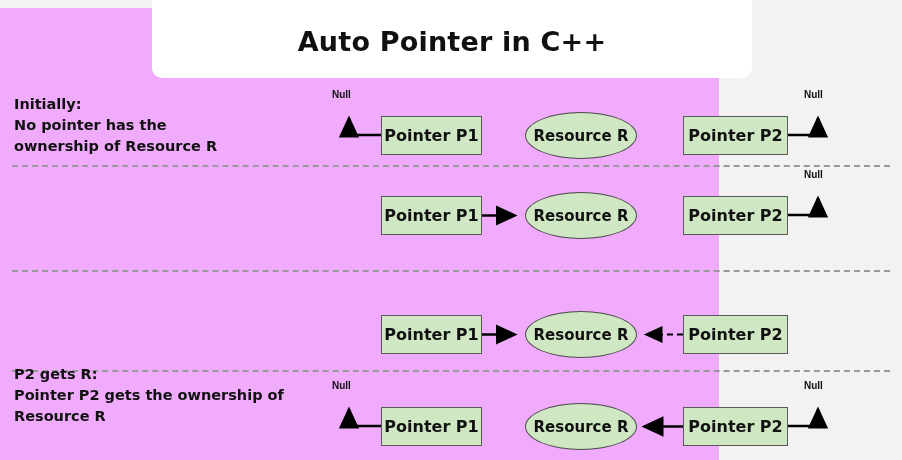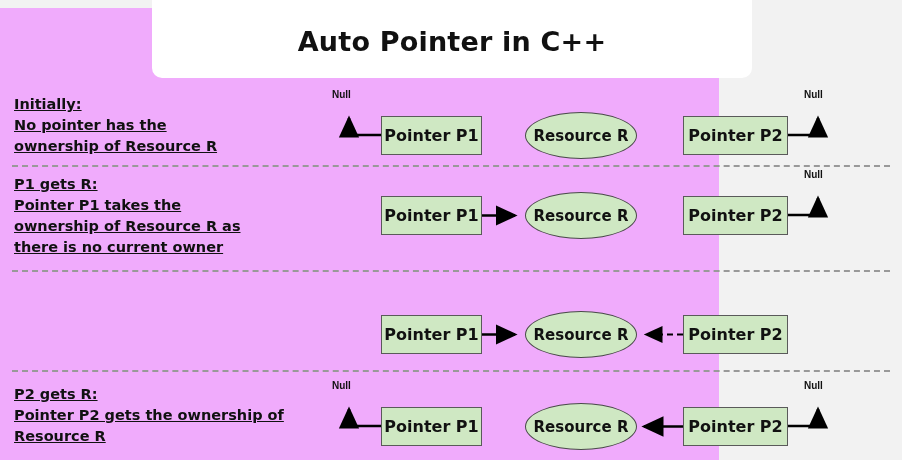--- a/index.html
+++ b/index.html
@@ -57,21 +57,20 @@
   .desc {
     position: absolute;
     left: 14px;
     color: #111111;
     font-family: "DejaVu Sans", sans-serif;
     font-size: 14.5px;
     font-weight: 700;
     line-height: 21px;
     width: 310px;
     white-space: pre-line;
-    text-decoration: underline;
   }
 
   
   .pbox {
     position: absolute;
     background: #cfe8c3;
     border: 1.5px solid #5a5a5a;
     box-sizing: border-box;
     display: flex;
     align-items: center;
@@ -136,24 +135,20 @@
   <div class="pbox" style="left:381px; top:108px; width:101px; height:39px">Pointer P1</div>
 
   <div class="rbox" style="left:525px; top:104px; width:112px; height:47px">Resource R</div>
 
   <div class="pbox" style="left:683px; top:108px; width:105px; height:39px">Pointer P2</div>
   <div class="nulllabel" style="left:804px; top:81px">Null</div>
   <svg class="arrow-svg" style="left:785px; top:100px" width="50" height="46">
     <path d="M3,27 L33,27 L33,10" stroke="#000" stroke-width="2.6" fill="none" marker-end="url(#ah1)"></path>
   </svg>
 
-  <div class="desc" style="top:166px">P1 gets R:
-Pointer P1 takes the
-ownership of Resource R as
-there is no current owner</div>
 
   <div class="pbox" style="left:381px; top:188px; width:101px; height:39px">Pointer P1</div>
   <svg class="arrow-svg" style="left:482px; top:188px" width="46" height="39">
     <path d="M0,19.5 L33,19.5" stroke="#000" stroke-width="2.6" fill="none" marker-end="url(#ah1)"></path>
   </svg>
   <div class="rbox" style="left:525px; top:184px; width:112px; height:47px">Resource R</div>
 
   <div class="pbox" style="left:683px; top:188px; width:105px; height:39px">Pointer P2</div>
   <div class="nulllabel" style="left:804px; top:161px">Null</div>
   <svg class="arrow-svg" style="left:785px; top:180px" width="50" height="46">
@@ -170,21 +165,21 @@
   <svg class="arrow-svg" style="left:634px; top:307px" width="56" height="39">
     <defs>
       <marker id="ah1l" markerWidth="9" markerHeight="9" refX="7.5" refY="4.5" orient="auto">
         <path d="M0,0.6 L8.5,4.5 L0,8.4 z" fill="#000"></path>
       </marker>
     </defs>
     <path d="M49,19.5 L12,19.5" stroke="#000" stroke-width="2.2" fill="none" stroke-dasharray="6,4" marker-end="url(#ah1l)"></path>
   </svg>
   <div class="pbox" style="left:683px; top:307px; width:105px; height:39px">Pointer P2</div>
 
-  <div class="desc" style="top:376px">P2 gets R:
+  <div class="desc" style="top:356px">P2 gets R:
 Pointer P2 gets the ownership of
 Resource R</div>
 
   <div class="nulllabel" style="left:332px; top:372px">Null</div>
   <svg class="arrow-svg" style="left:340px; top:391px" width="50" height="46">
     <path d="M42,27 L9,27 L9,10" stroke="#000" stroke-width="2.6" fill="none" marker-end="url(#ah1)"></path>
   </svg>
   <div class="pbox" style="left:381px; top:399px; width:101px; height:39px">Pointer P1</div>
 
   <div class="rbox" style="left:525px; top:395px; width:112px; height:47px">Resource R</div>

